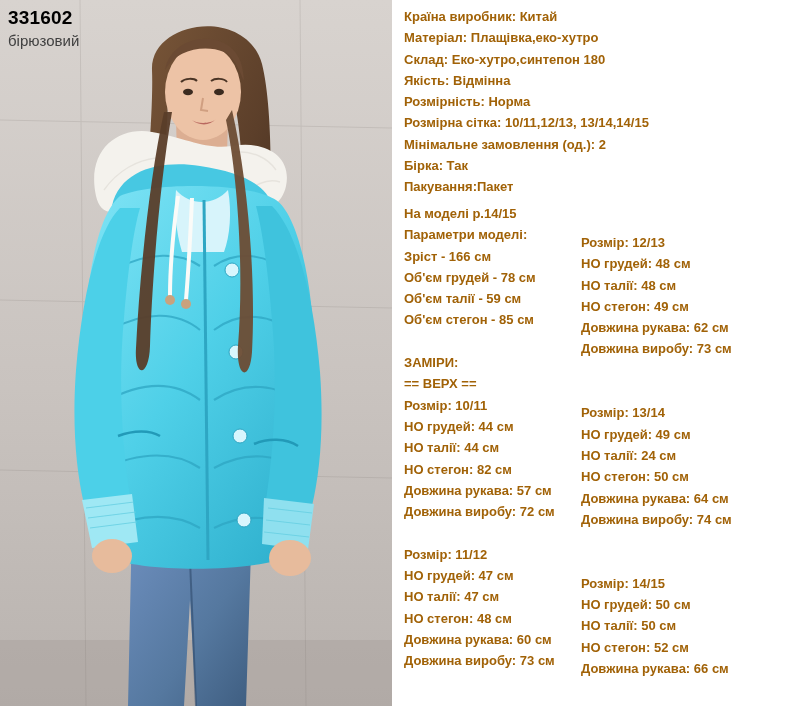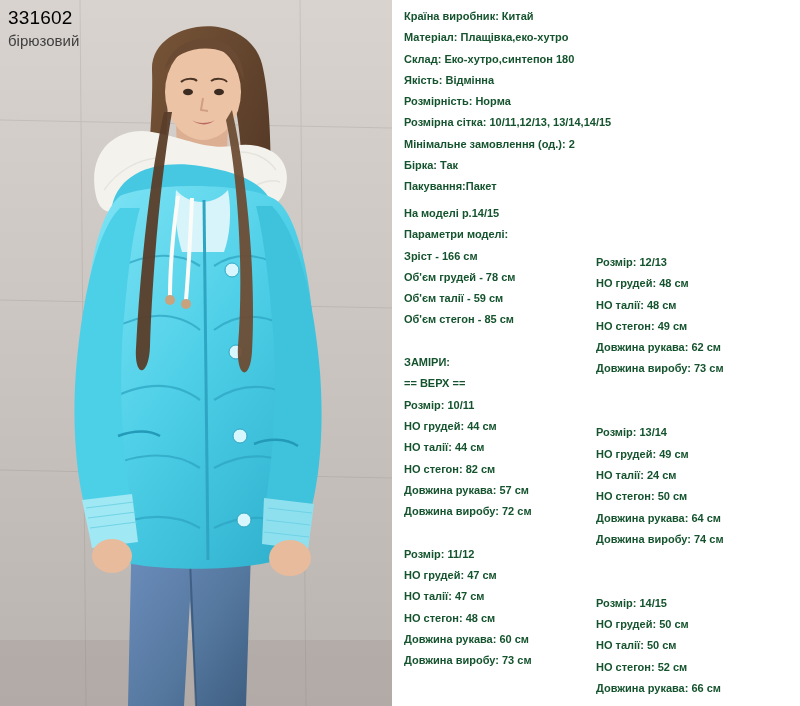--- a/index.html
+++ b/index.html
@@ -22,21 +22,21 @@
   
   .code-block {
     position: absolute;
     left: 8px;
     top: 6px;
     width: 160px;
     z-index: 5;
   }
   .code-block .code {
     font-size: 19px;
-    font-weight: normal;
+    font-weight: bold;
     color: #000;
     line-height: 24px;
     letter-spacing: 0.2px;
   }
   .code-block .color {
     font-size: 15px;
     font-weight: normal;
     color: #404040;
     line-height: 22px;
   }
@@ -55,32 +55,32 @@
 
   
   .spec-col {
     position: absolute;
     left: 404px;
     top: 6px;
     width: 390px;
   }
   .spec-col .line,
   .col .line {
-    font-size: 11px;
+    font-size: 13px;
     font-weight: bold;
-    color: #14532d;
+    color: #a16207;
     line-height: 21.3px;
     white-space: nowrap;
   }
 
   .col {
     position: absolute;
   }
   .col-mid { left: 404px; top: 203px; width: 200px; }
-  .col-right { left: 596px; top: 232px; width: 185px; margin-top: 20px; }
+  .col-right { left: 581px; top: 232px; width: 185px; }
 
   .blank { height: 21.3px; }
 </style>
 </head>
 <body>
 
 <div class="page">
 
   <div class="photo">
     <svg width="392" height="706" viewBox="0 0 392 706" xmlns="http://www.w3.org/2000/svg">

